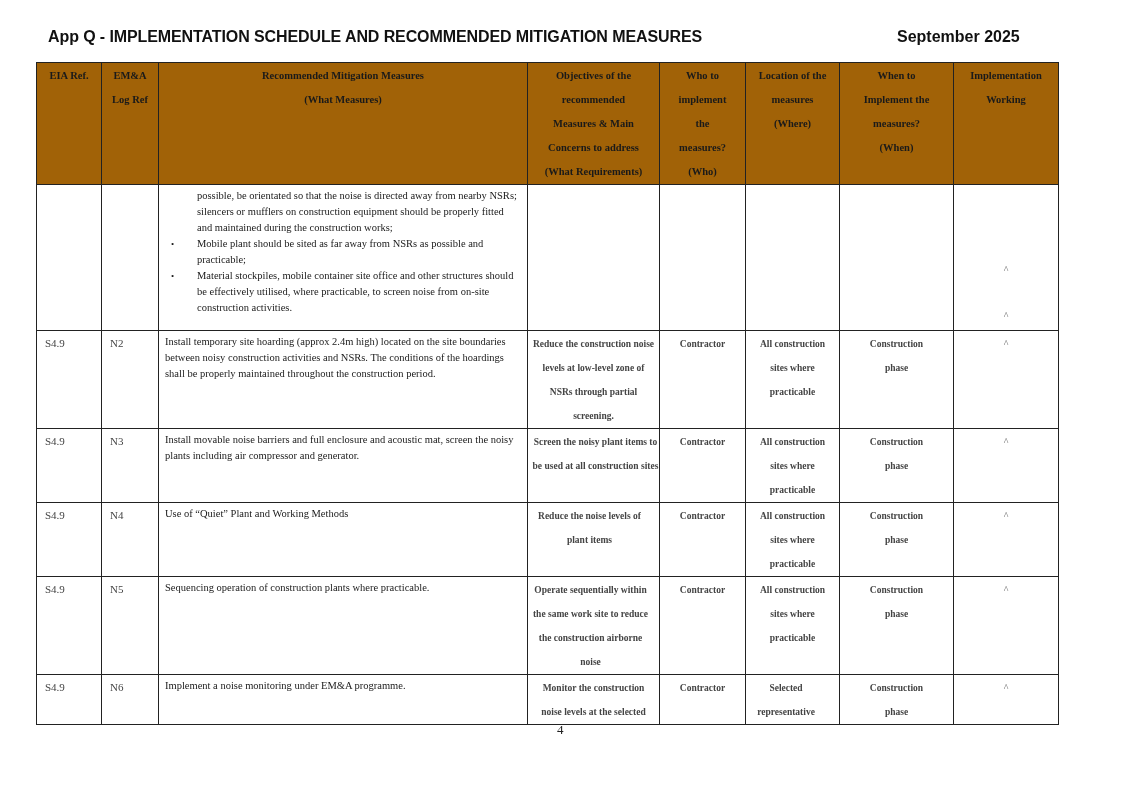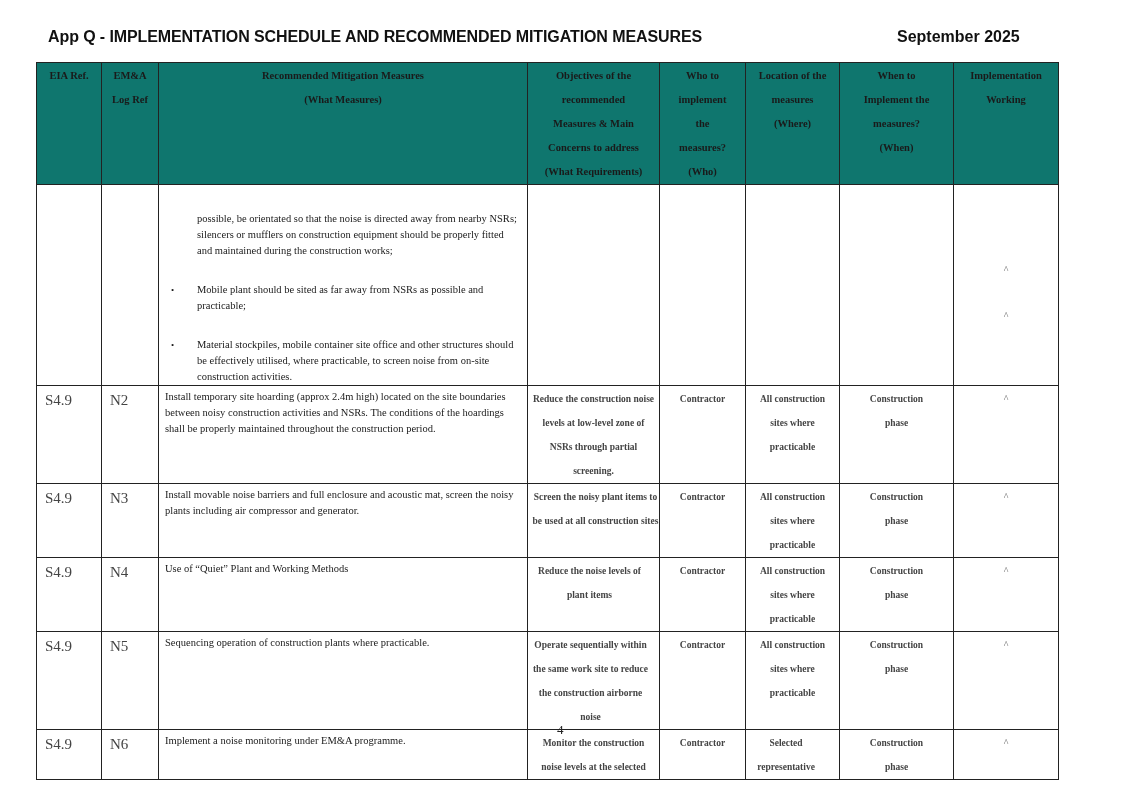--- a/index.html
+++ b/index.html
@@ -18,34 +18,34 @@
       border-collapse: collapse; table-layout: fixed;
       width: 1022px;
       font-family: "Liberation Serif", serif;
     }
     table.schedule td, table.schedule th {
       border: 1.5px solid #222;
       vertical-align: top;
       padding: 0;
     }
     table.schedule th {
-      background: #0f766e;
+      background: #a16207;
       font-weight: bold; font-size: 10.5px;
       text-align: center;
       line-height: 24px;
       padding-top: 1px;
       height: 118px;
       color: #1a1a1a;
     }
-    .ref { font-size: 15px; color: #444; padding: 6px 0 0 8px !important; }
+    .ref { font-size: 11px; color: #444; padding: 6px 0 0 8px !important; }
     .meas { font-size: 10.5px; line-height: 16px; color: #1a1a1a; padding: 3px 6px 0 6px !important; }
     .ctr { font-size: 9.5px; line-height: 24px; color: #444; text-align: center; padding-top: 1px !important; font-weight: bold; }
     .status { font-size: 10px; color: #666; text-align: center; padding-top: 1px !important; line-height: 24px; }
     .bullets { margin: 0; padding: 0; list-style: none; }
-    .bullets li { position: relative; padding-left: 32px; margin-top: 23px; }
+    .bullets li { position: relative; padding-left: 32px; }
     .bullets li .dot { position: absolute; left: 6px; top: 0; font-size: 9px; }
     .page-num {
       position: absolute; left: 557px; top: 722px;
       font-family: "Liberation Serif", serif; font-size: 13px; color: #222;
     }
     .carets { position: relative; height: 144px; }
     .carets span { position: absolute; left: 0; right: 0; text-align: center; }
   </style>
 </head>
 <body>

